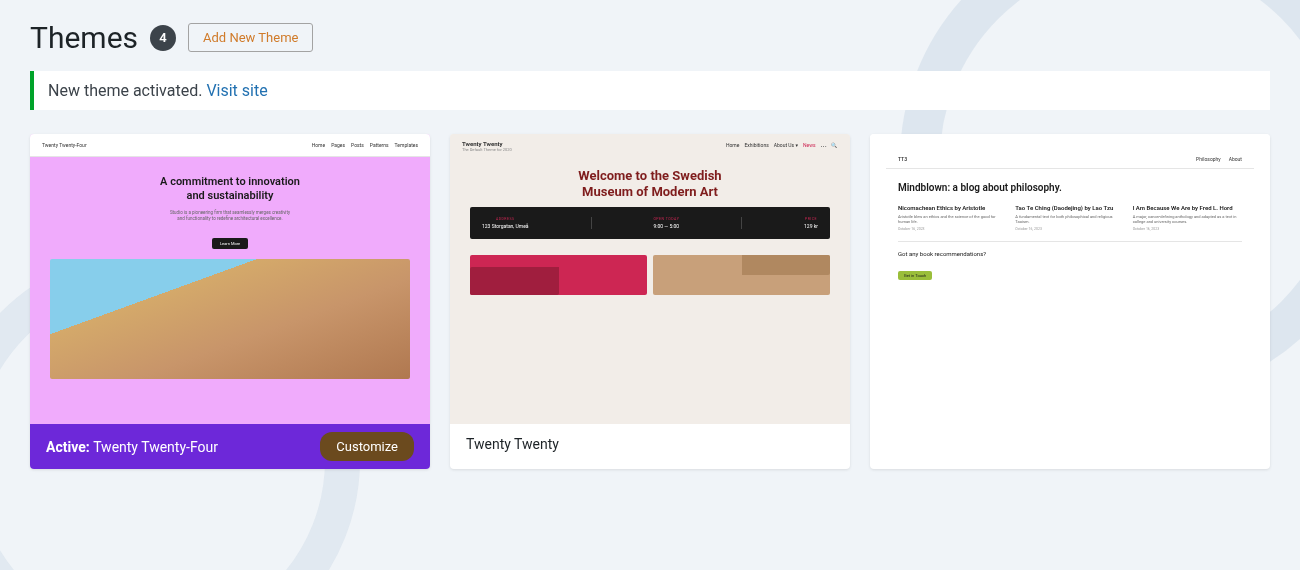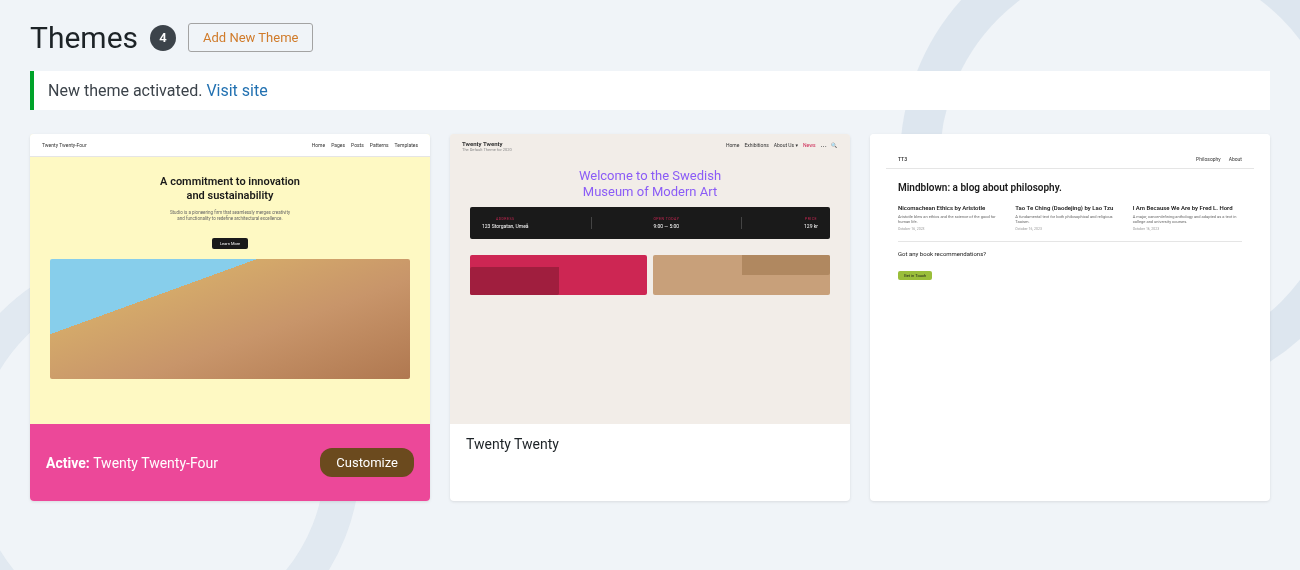--- a/index.html
+++ b/index.html
@@ -106,21 +106,21 @@
     .theme-preview {
       width: 100%;
       height: 290px;
       overflow: hidden;
       position: relative;
       background: #f6f7f7;
     }
 
     
     .preview-t24 {
-      background: #fef9c3;
+      background: #f0abfc;
     }
     .t24-nav {
       display: flex;
       justify-content: space-between;
       align-items: center;
       padding: 8px 12px;
       font-size: 5px;
       color: #333;
       border-bottom: 1px solid #e5e5e5;
       background: #fff;
@@ -181,22 +181,22 @@
     .t20-logo { font-weight: 700; font-size: 6px; }
     .t20-navlinks { display: flex; gap: 5px; font-size: 5px; }
     .t20-navlinks span:nth-child(4) { color: #cd2653; }
     .t20-dots { font-size: 8px; }
     .t20-hero {
       padding: 10px 20px 8px;
       text-align: center;
     }
     .t20-hero h2 {
       font-size: 13px;
-      font-weight: 400;
-      color: #8b5cf6;
+      font-weight: 700;
+      color: #7f1d1d;
       line-height: 1.2;
     }
     .t20-black-bar {
       background: #1a1a1a;
       margin: 0 20px 8px;
       border-radius: 2px;
       padding: 10px 12px;
       display: flex;
       justify-content: space-between;
     }
@@ -301,22 +301,22 @@
       color: #1d2327;
       font-weight: 400;
       background: #fff;
     }
 
     
     .active-theme-footer {
       display: flex;
       justify-content: space-between;
       align-items: center;
-      background: #ec4899;
-      padding: 24px 16px;
+      background: #6d28d9;
+      padding: 8px 16px;
     }
     .active-label {
       font-size: 14px;
       color: #fff;
     }
     .active-label strong {
       font-weight: 700;
     }
     .customize-btn {
       background: #6b4a1e;

